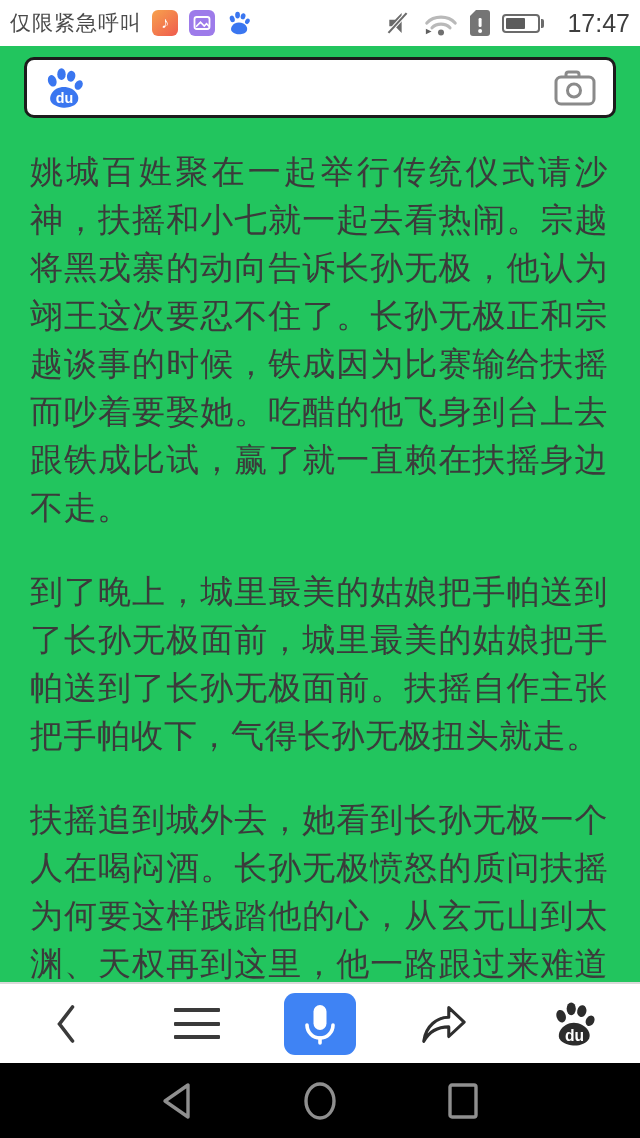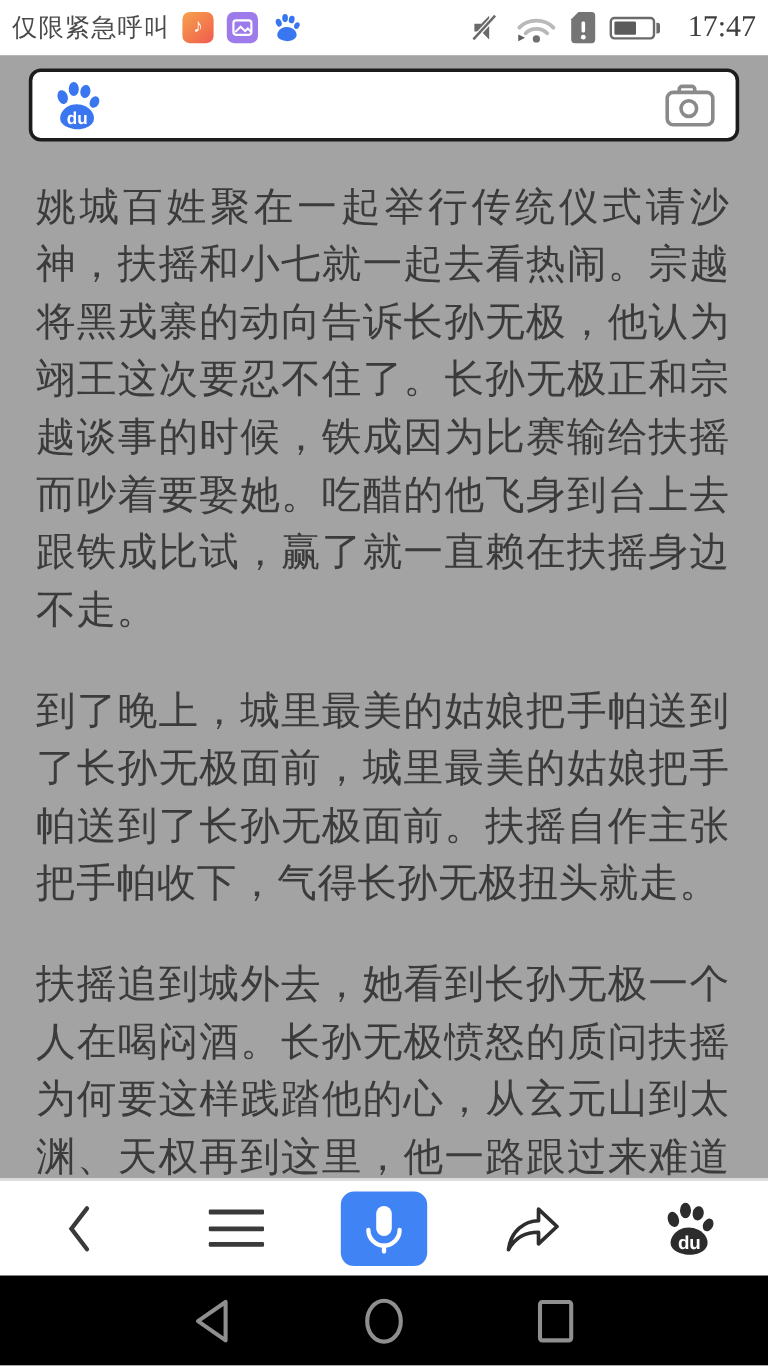--- a/index.html
+++ b/index.html
@@ -1,20 +1,20 @@
 <!DOCTYPE html>
 <html><head>
 <meta charset="utf-8">
 <style>
   * { margin:0; padding:0; box-sizing:border-box; }
   html,body { background:#e0e0e0; }
   body { font-family:"Liberation Sans","DejaVu Sans",sans-serif; }
   .screen {
     position:relative; width:640px; height:1138px; margin:0 auto;
-    background:#a3a3a3; overflow:hidden;
+    background:#22c55e; overflow:hidden;
   }
 
   
   .status-bar {
     position:absolute; top:0; left:0; right:0; height:46px;
     display:flex; align-items:center; padding:0 10px; background:#fff;
   }
   .carrier { font-size:21px; color:#4a4a4a; letter-spacing:1px; margin-right:10px; }
   .app-icon {
     width:26px; height:26px; border-radius:6px; margin-right:11px;
@@ -25,21 +25,21 @@
   .sb-spacer { flex:1; }
   .sys-icon { margin-left:10px; display:flex; align-items:center; flex:none; }
   .battery-shell {
     width:38px; height:19px; border:2.5px solid #6b6b6b; border-radius:4px;
     position:relative; display:flex; align-items:center; padding:2px;
   }
   .battery-fill { height:100%; width:62%; background:#5c5c5c; border-radius:1px; }
   .battery-nub {
     width:3.5px; height:9px; background:#6b6b6b; border-radius:0 2px 2px 0; margin-left:1px;
   }
-  .status-time { font-size:25px; color:#3f3f3f; margin-left:23px;font-family:Liberation Serif, serif; }
+  .status-time { font-size:25px; color:#3f3f3f; margin-left:23px; }
 
   
   .search-bar {
     position:absolute; top:57px; left:24px; width:592px; height:61px;
     border:3px solid #1c1c1c; border-radius:10px; background:#fff;
     display:flex; align-items:center; padding:0 16px;
   }
   .search-input-area { flex:1; height:100%; }
 
   

